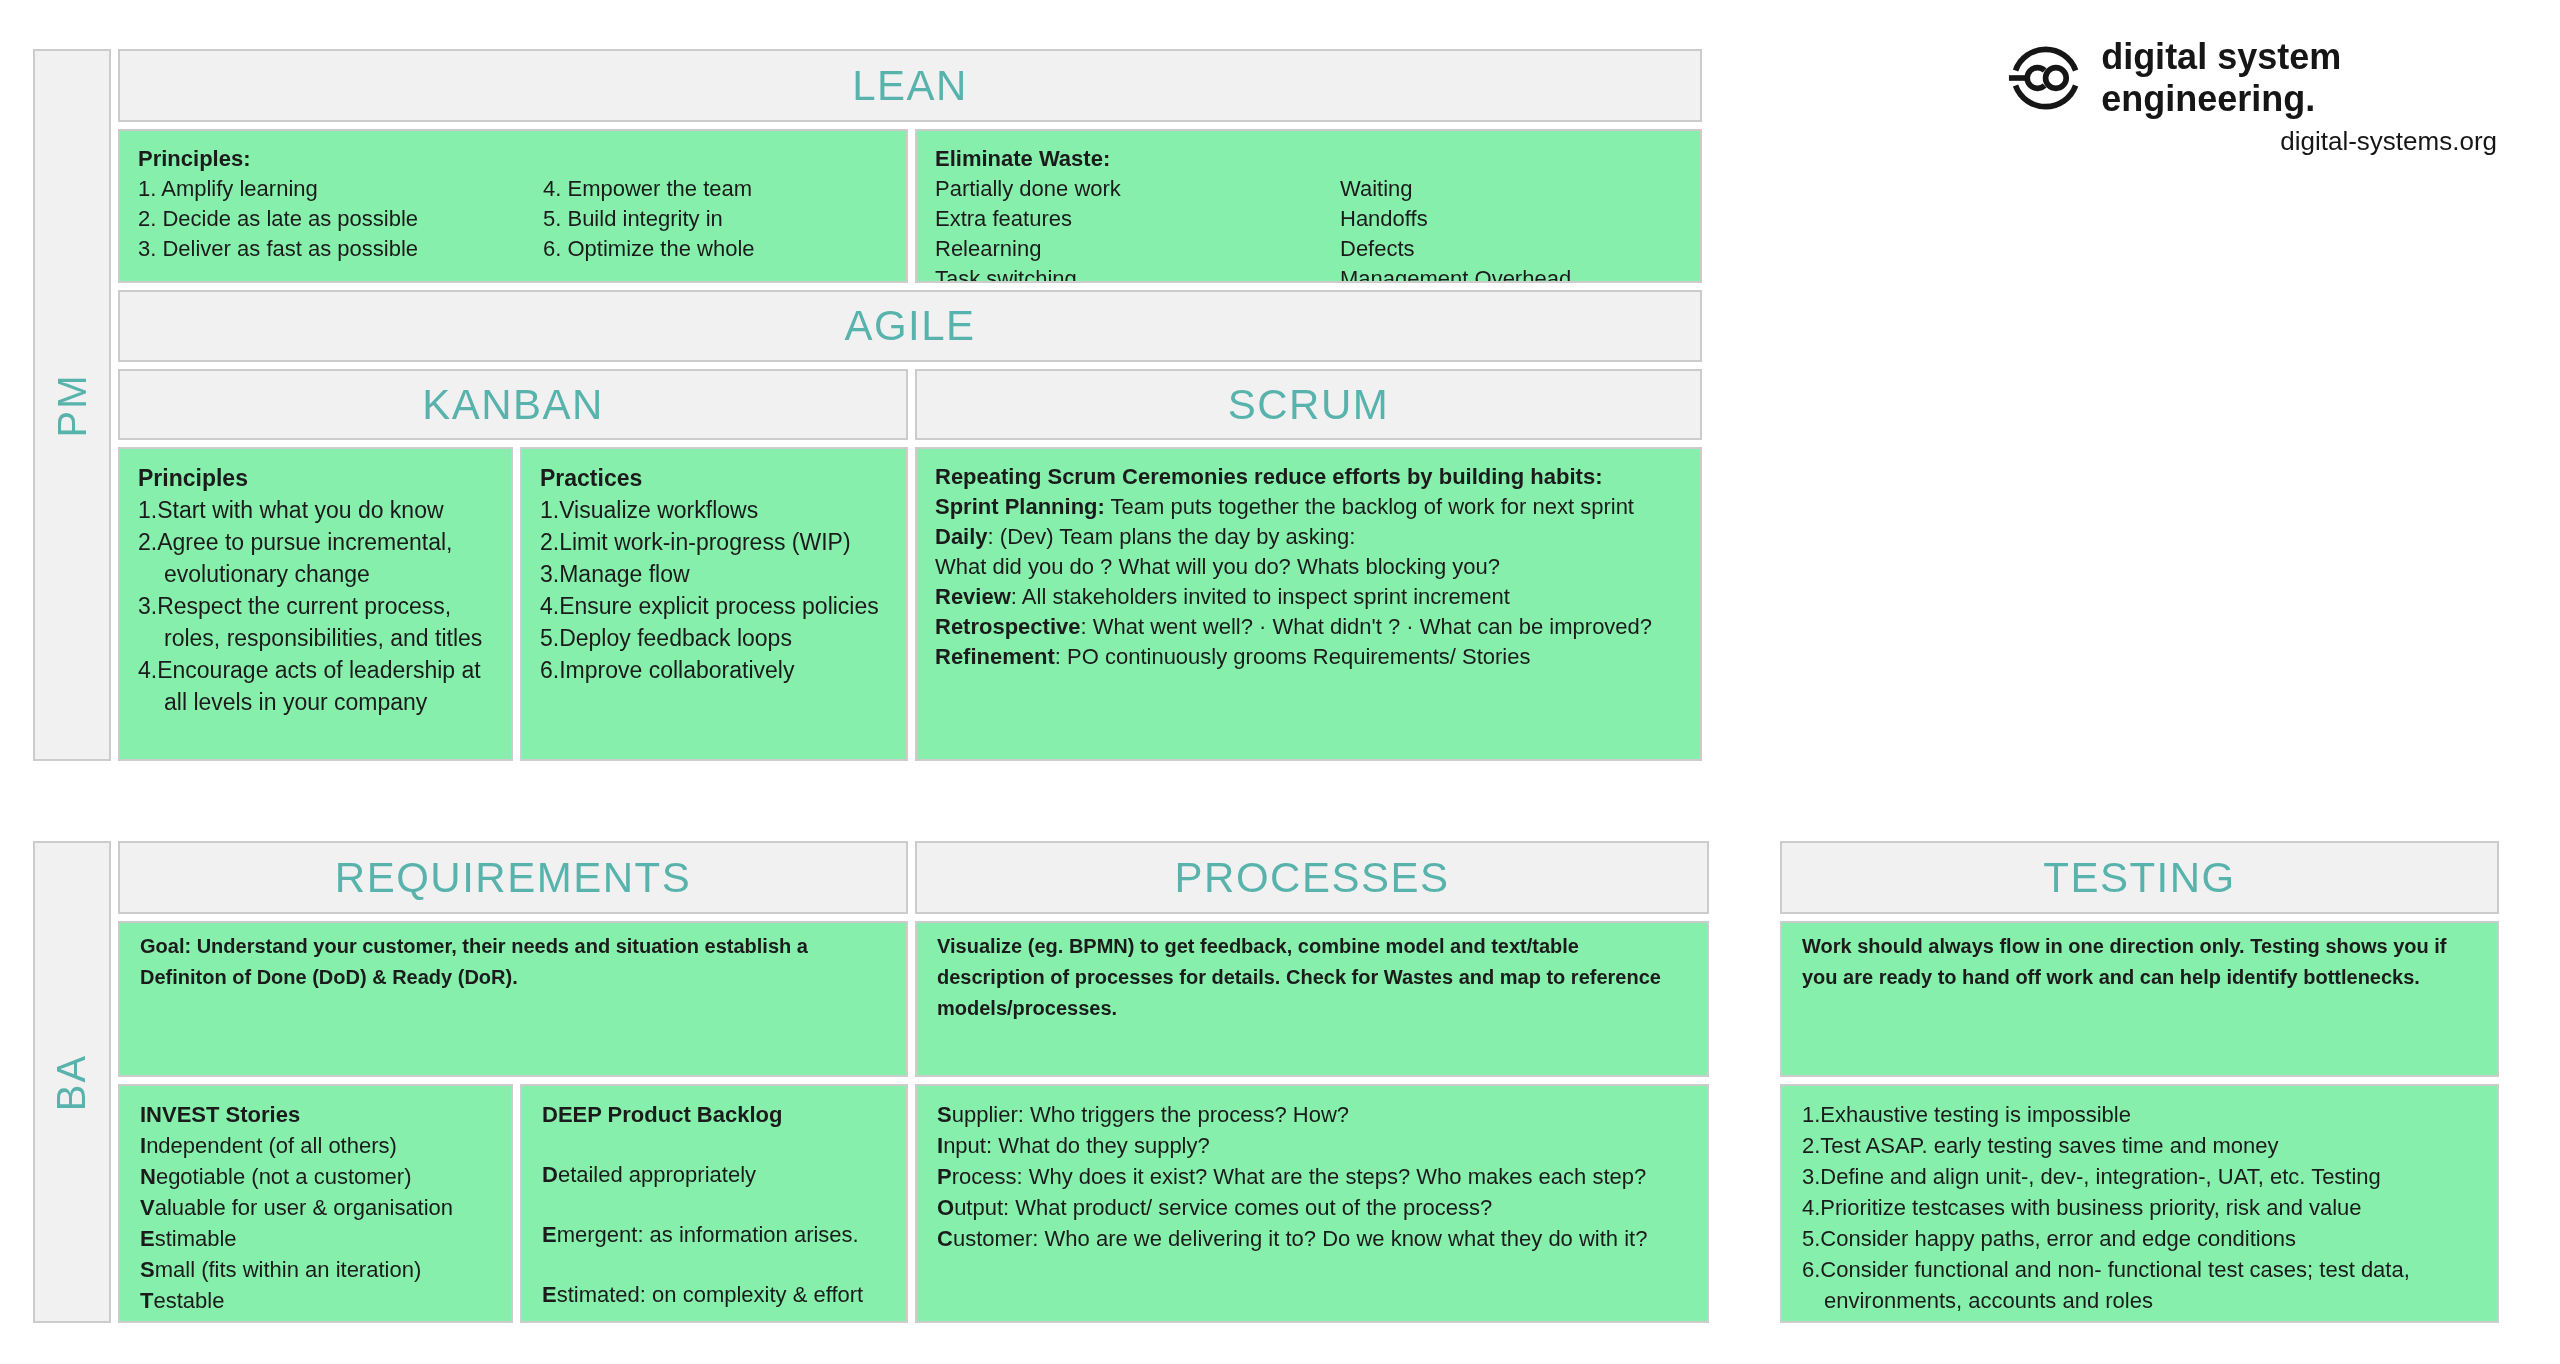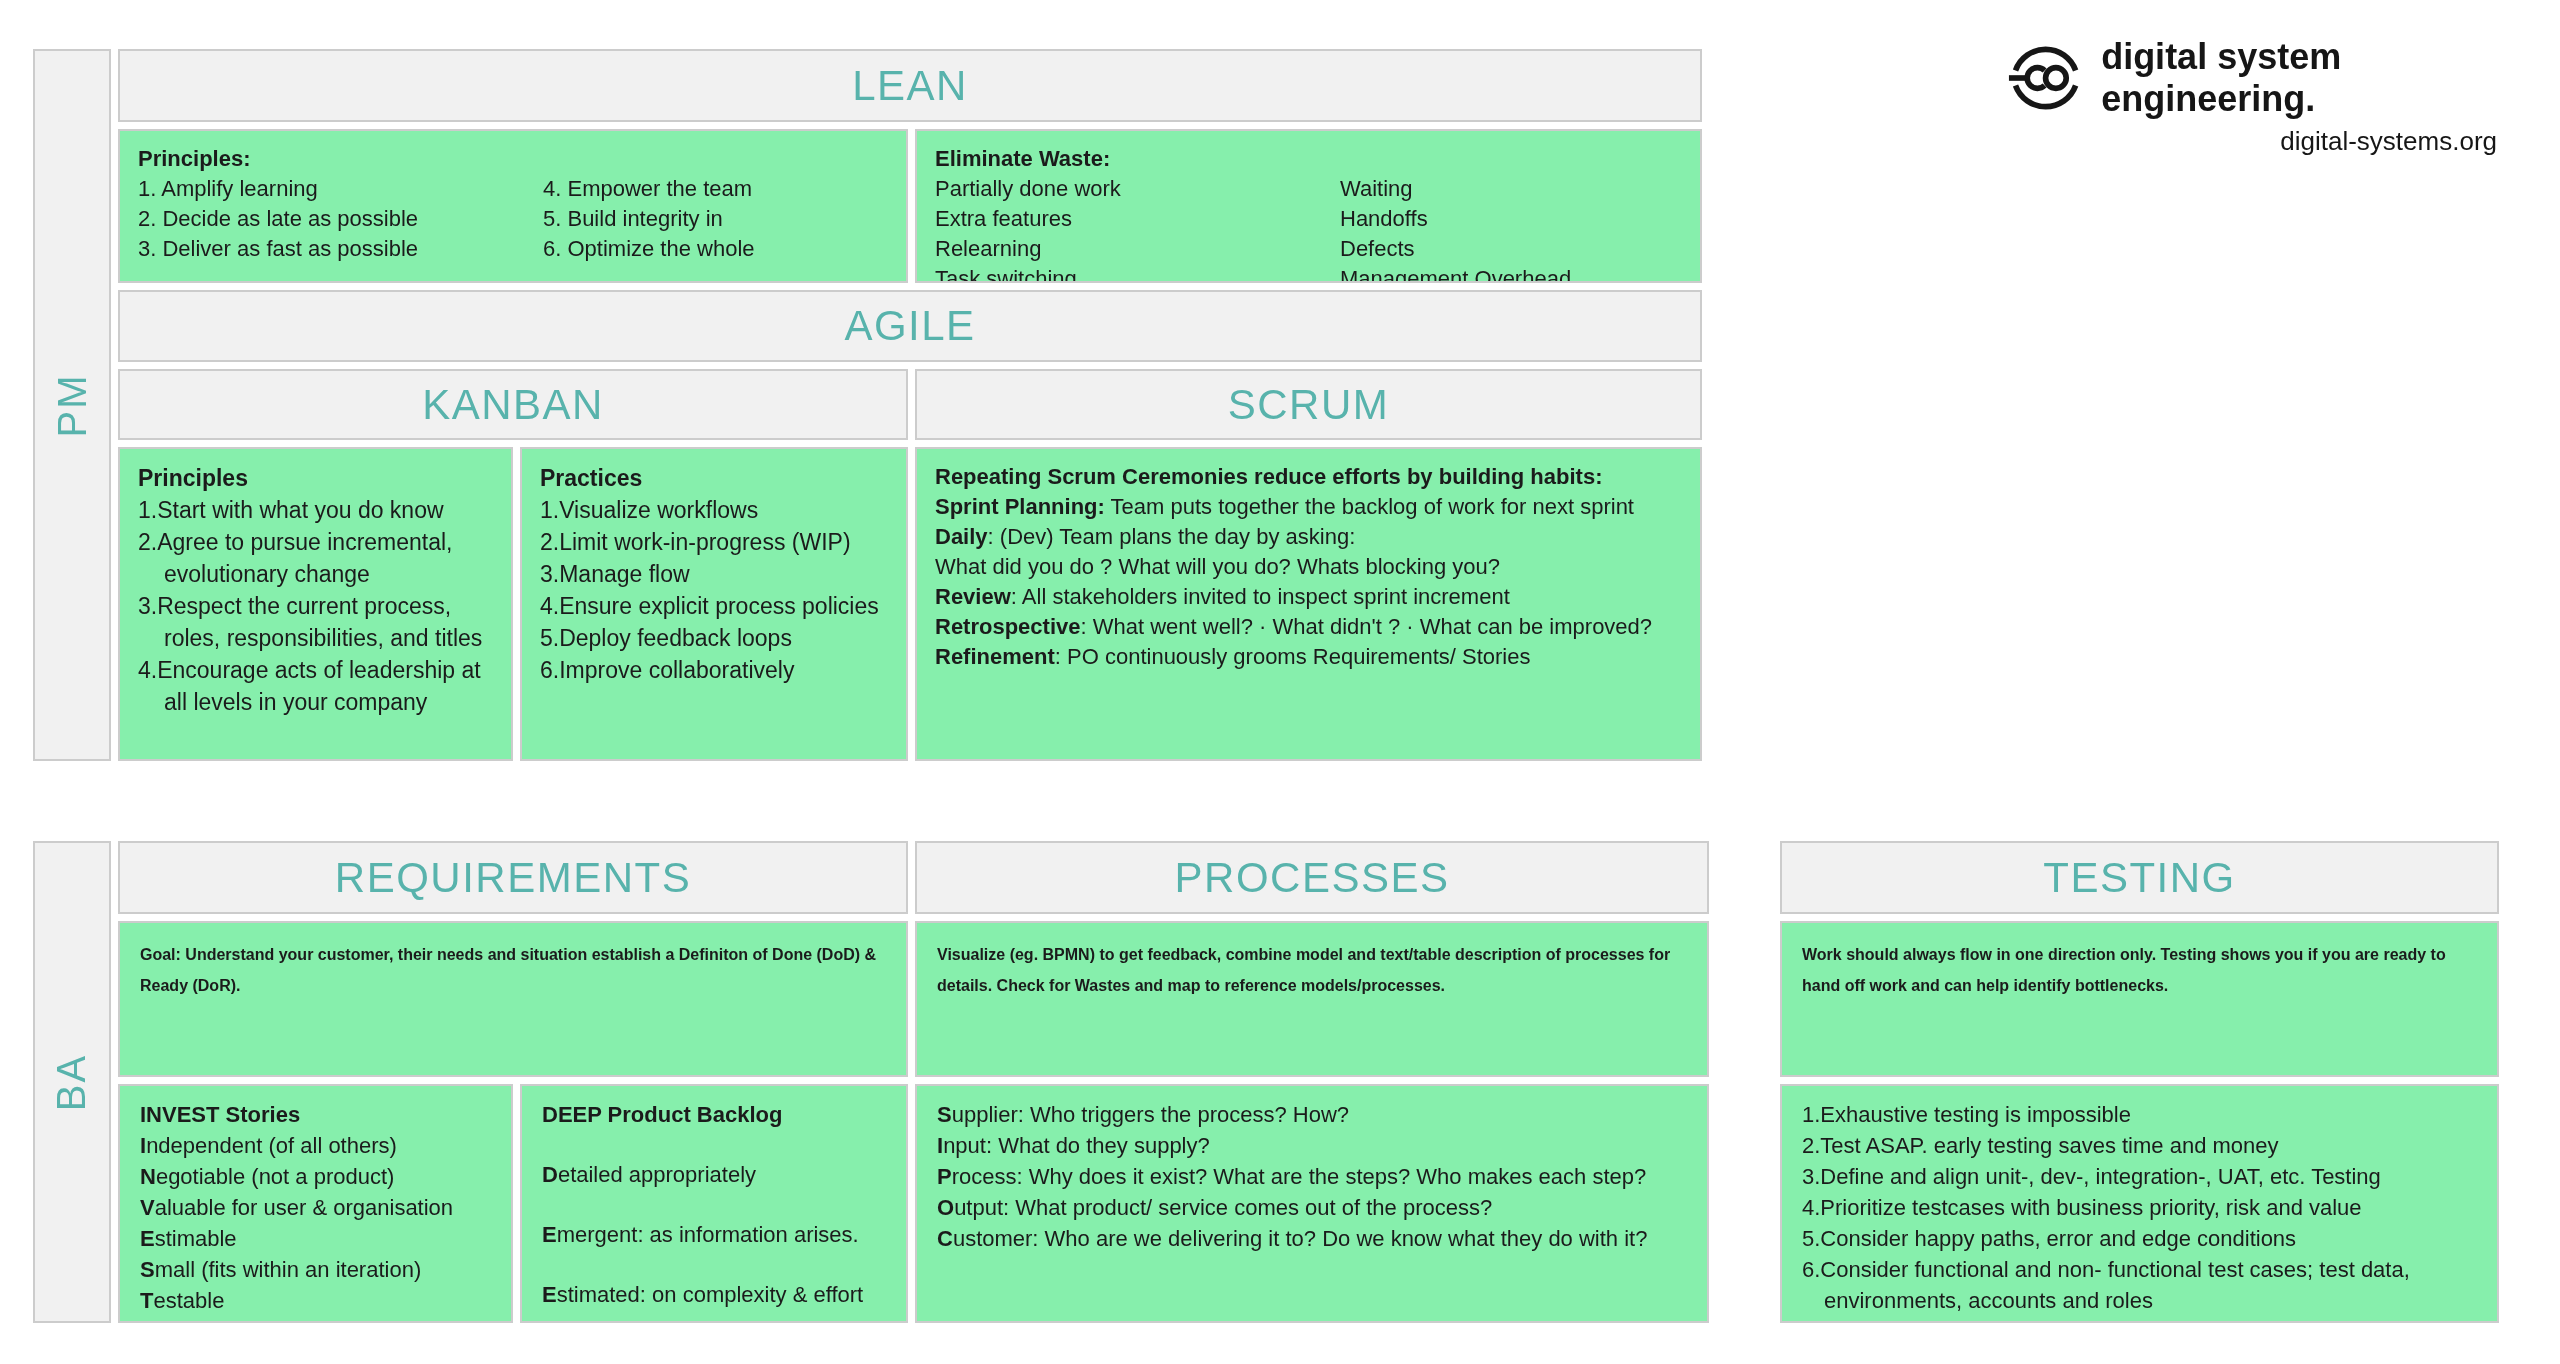--- a/index.html
+++ b/index.html
@@ -34,21 +34,21 @@
   .bold{font-weight:700;}
   .twocol{display:flex;}
   .twocol .c1{width:405px;flex:0 0 405px;}
   .line b{font-weight:700;}
 
   .kanban-cell{font-size:23px;line-height:32px;}
   .hang{padding-left:26px;text-indent:-26px;}
   .hang-sm{padding-left:14px;text-indent:-14px;margin-top:29px;}
   .hang-t{padding-left:22px;text-indent:-22px;}
 
-  .desc-cell{padding:16px 20px;font-size:16px;line-height:31px;font-weight:700;}
+  .desc-cell{padding:8px 20px;font-size:20px;line-height:31px;font-weight:700;}
   .list-cell{padding:13px 20px;font-size:22px;line-height:31px;}
 
   
   #logo{position:absolute;left:2008px;top:36px;display:flex;align-items:center;gap:18px;}
   #logo-brand{font-size:36px;font-weight:700;letter-spacing:0px;color:#161616;}
   #logo-site{position:absolute;top:126px;right:63px;font-size:26px;font-weight:400;color:#161616;}
 </style>
 </head>
 <body>
 
@@ -150,21 +150,21 @@
     <div class="cell hdr" style="grid-column:2/4;grid-row:1;">
       <div class="hdr-text">REQUIREMENTS</div>
     </div>
 
     <div class="cell desc-cell" style="grid-column:2/4;grid-row:2;">Goal: Understand your customer, their needs and situation establish a Definiton of Done (DoD) &amp; Ready (DoR).</div>
     <div class="cell desc-cell" style="grid-column:4/5;grid-row:2;">Visualize  (eg. BPMN) to get feedback, combine model and text/table description of processes for details. Check for Wastes and map to reference models/processes.</div>
 
     <div class="cell list-cell" style="grid-column:2/3;grid-row:3;">
       <div class="bold">INVEST Stories</div>
       <div class="line"><b>I</b><span>ndependent (of all others)</span></div>
-      <div class="line"><b>N</b><span>egotiable (not a product)</span></div>
+      <div class="line"><b>N</b><span>egotiable (not a customer)</span></div>
       <div class="line"><b>V</b><span>aluable for user &amp; organisation</span></div>
       <div class="line"><b>E</b><span>stimable</span></div>
       <div class="line"><b>S</b><span>mall (fits within an iteration)</span></div>
       <div class="line"><b>T</b><span>estable</span></div>
     </div>
 
     <div class="cell list-cell" style="grid-column:3/4;grid-row:3;">
       <div class="bold">DEEP Product Backlog</div>
       <div class="line hang-sm"><b>D</b><span>etailed appropriately</span></div>
       <div class="line hang-sm"><b>E</b><span>mergent: as information arises.</span></div>

